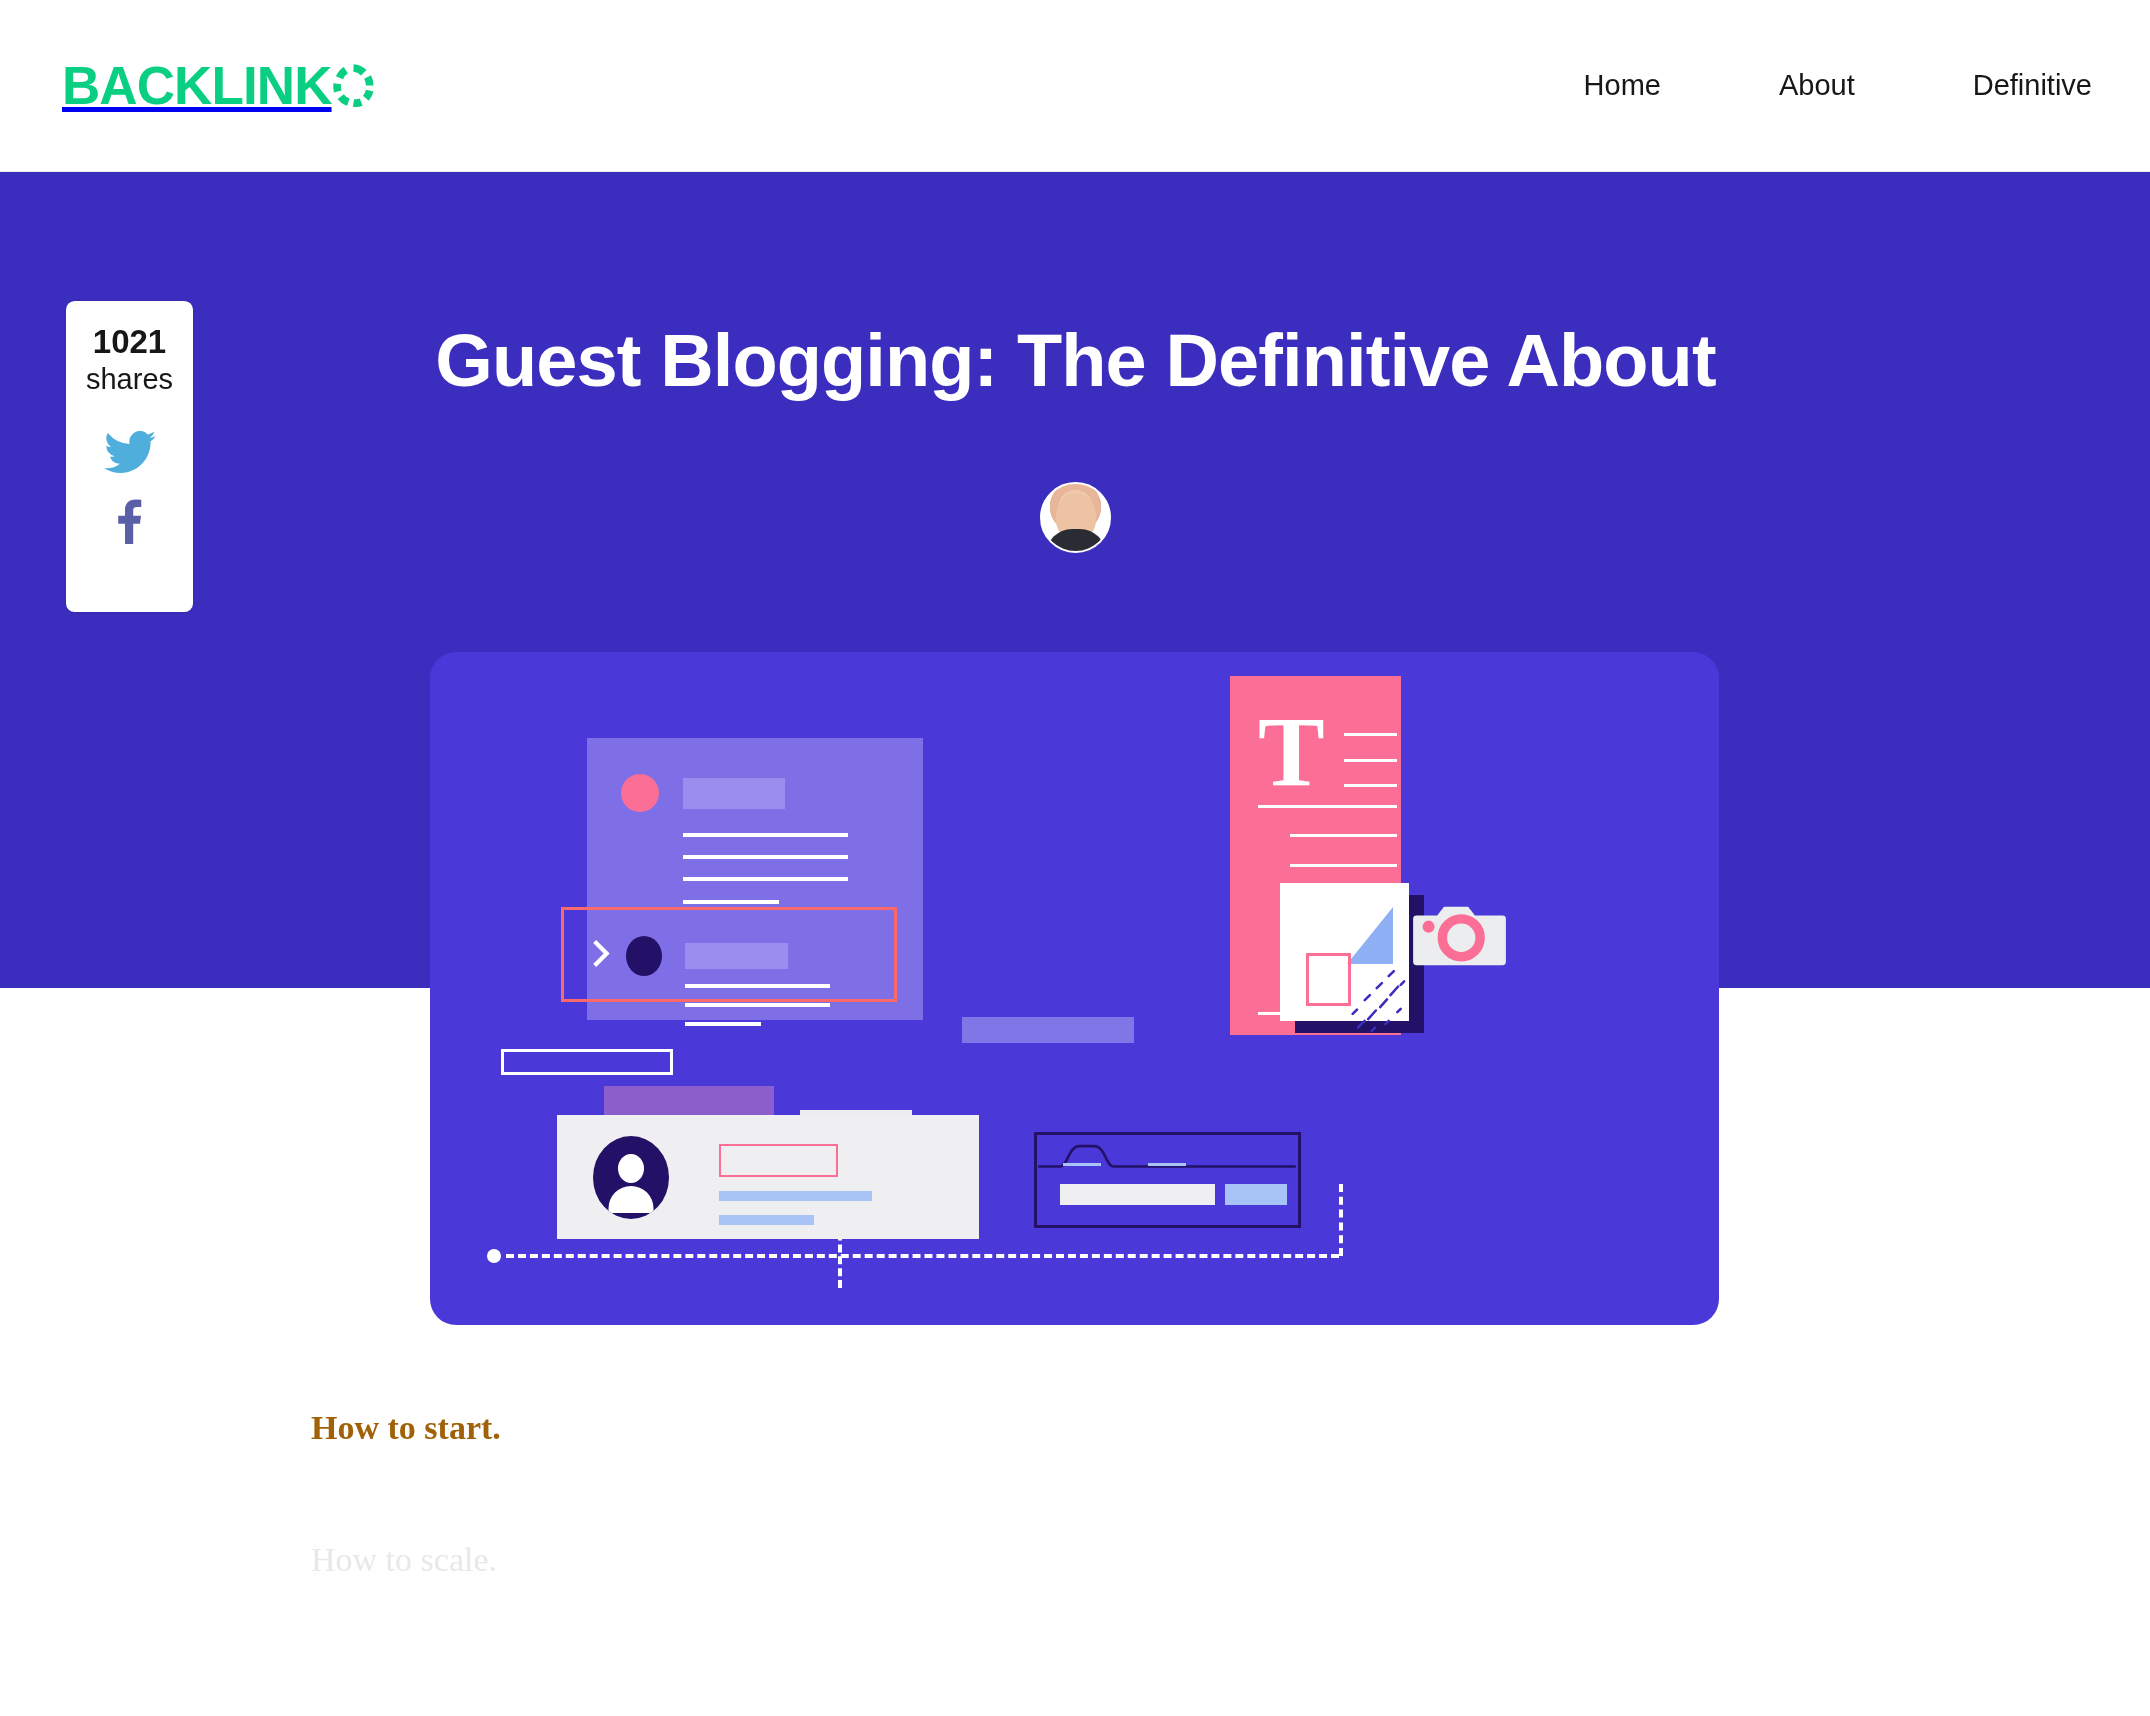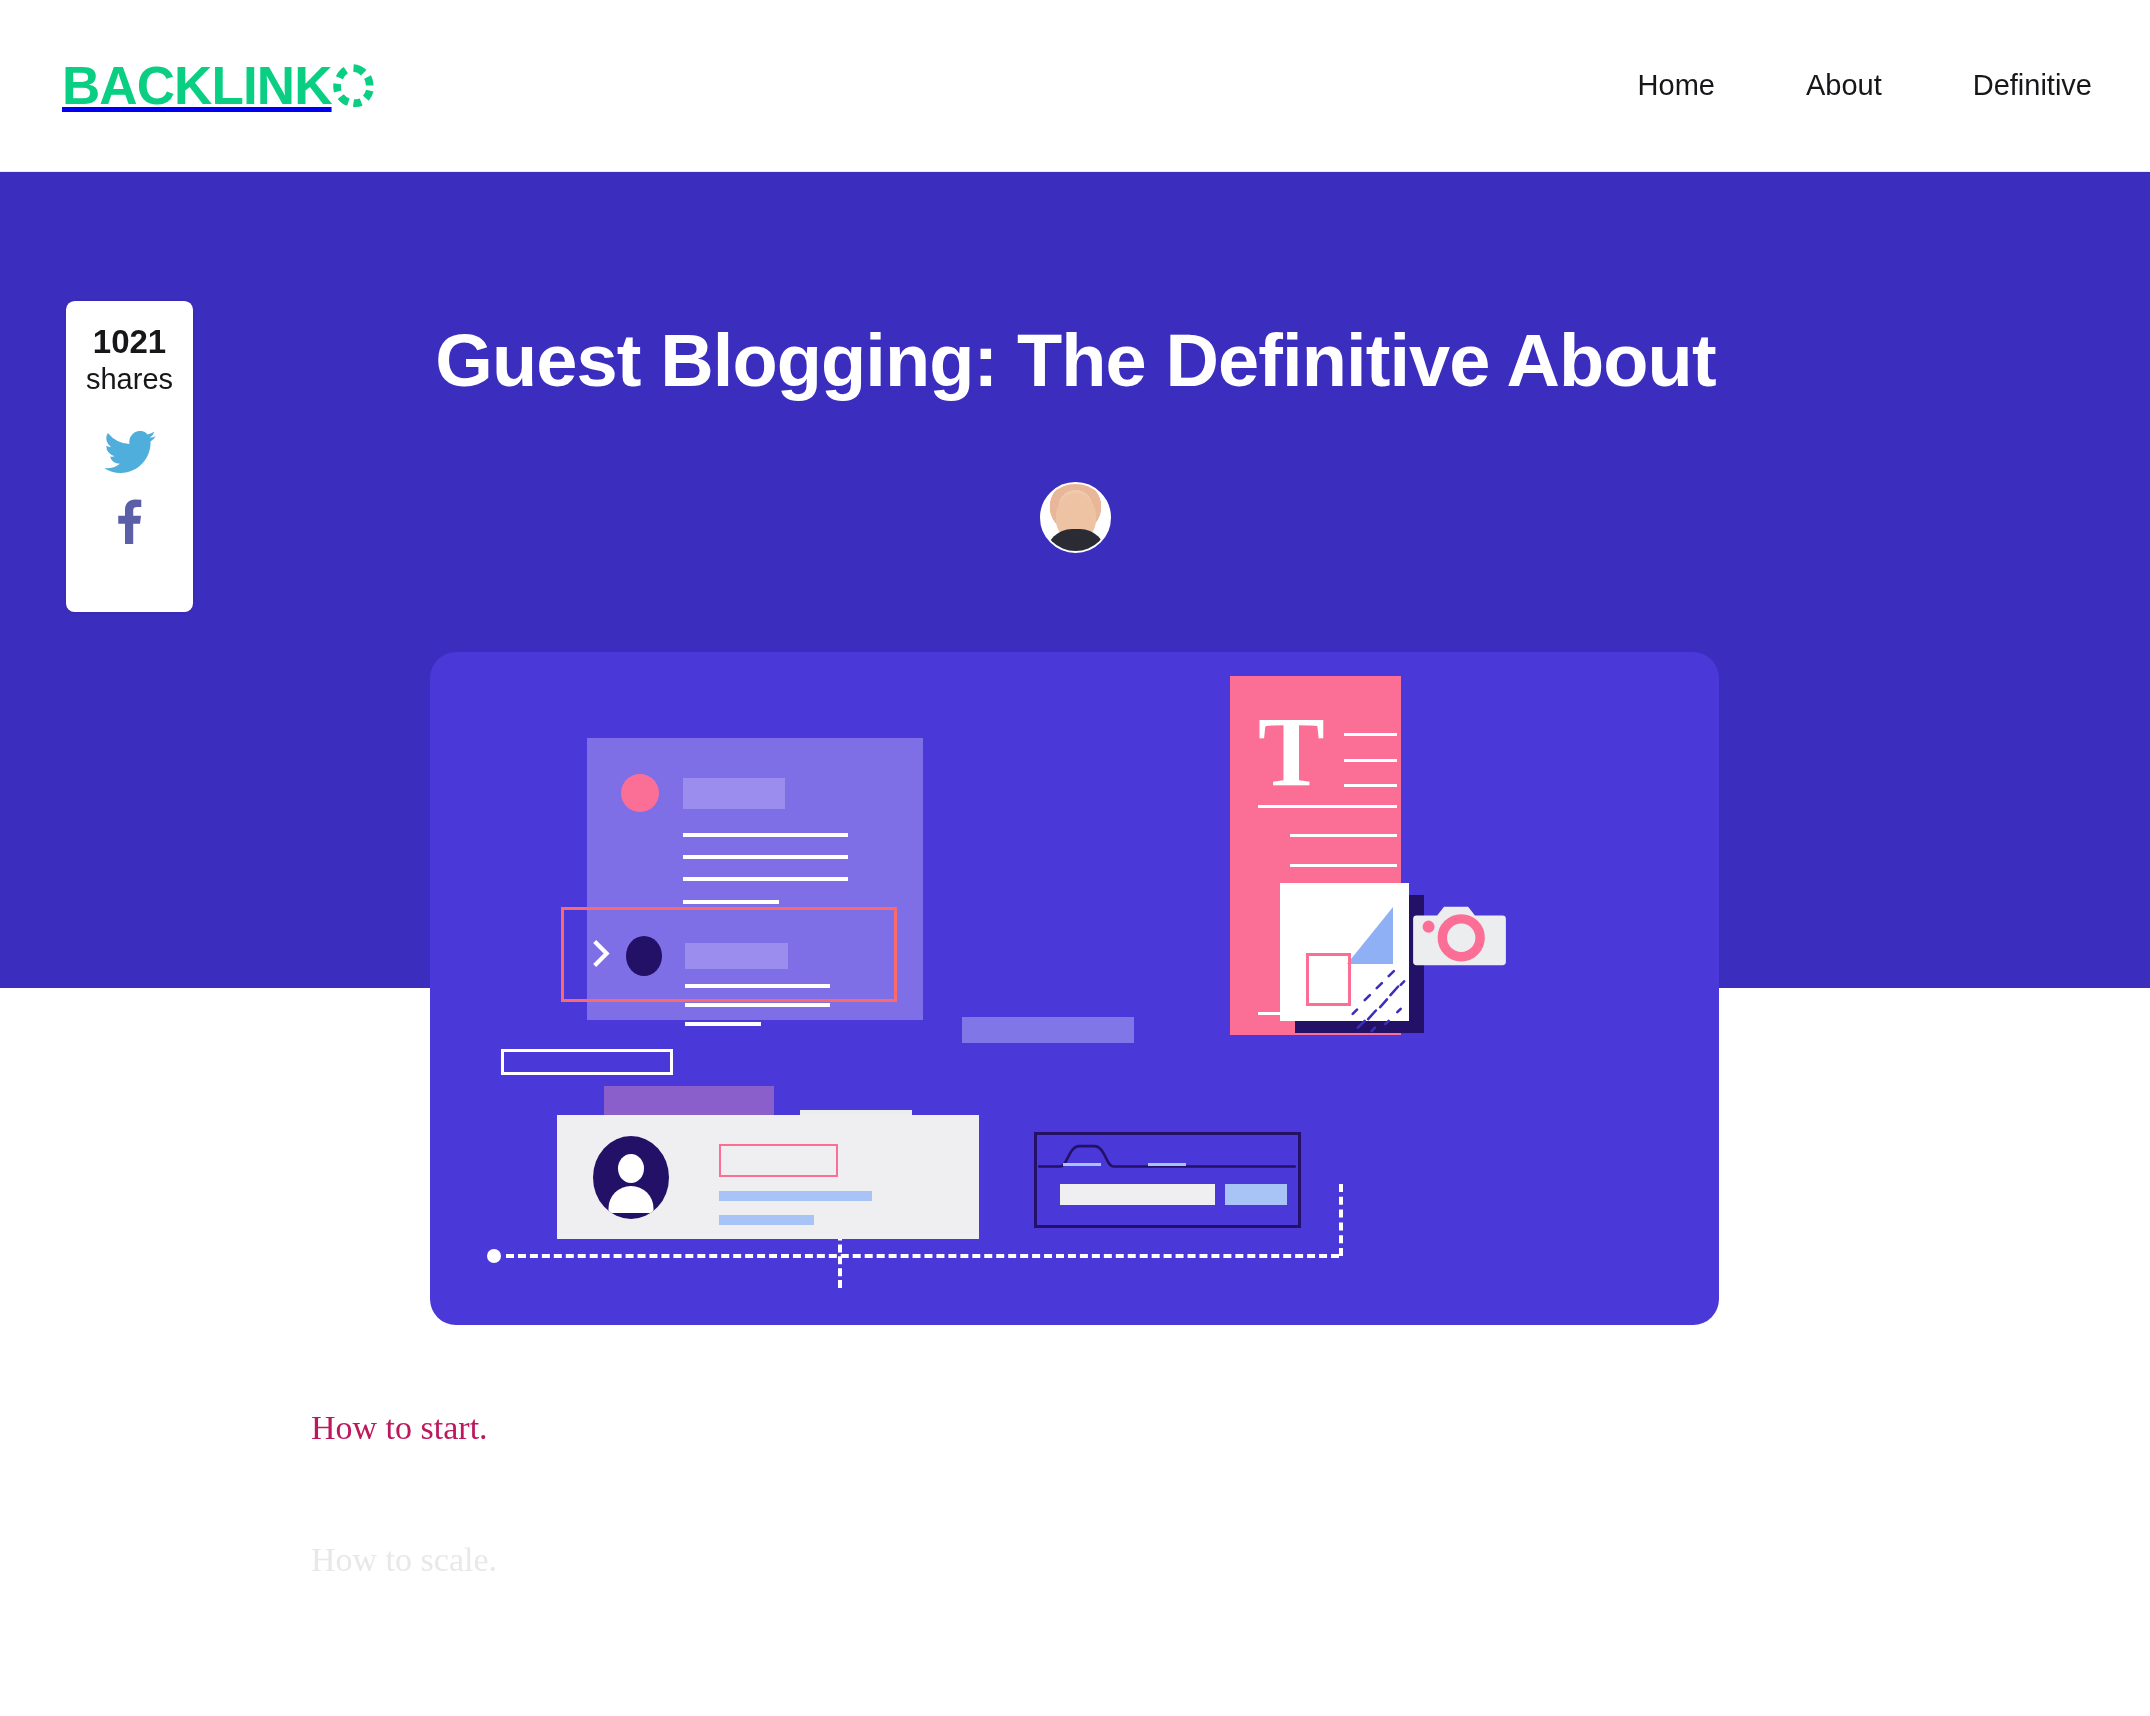--- a/index.html
+++ b/index.html
@@ -23,21 +23,21 @@
     font-family:"Liberation Sans", sans-serif;
     font-weight:700; font-size:53px; letter-spacing:-0.9px;
     color:#0ACF83; line-height:1;
   }
   .logo-ring {
     position:relative; width:41px; height:45px; margin-left:1.7px; display:inline-block;
   }
   .site-nav { display:flex; align-items:center; gap:0; }
   .nav-link {
     font-size:29px; color:#17171a; text-decoration:none;
-    padding: 0 0 0 0; margin-left:91px; line-height:1;
+    padding: 0 0 0 0; margin-left:118px; line-height:1;
     font-family:"Liberation Sans", sans-serif;
   }
   .nav-link:first-child { margin-left:4px; }
 
   
   .hero {
     position:absolute; top:172px; left:0; width:2151px; height:816px;
     background:#3B2DBD;
   }
   .hero-title {
@@ -163,21 +163,21 @@
   .dash-h { position:absolute; border-top:4.3px dashed #ffffff; }
   .dash-v { position:absolute; border-left:4.3px dashed #ffffff; }
   .dash-dot { position:absolute; width:13.8px; height:13.8px; border-radius:50%; background:#ffffff; }
 
   
   .article { position:absolute; left:311px; top:1402px; width:1549px; }
   .para {
     font-family:"Liberation Serif", serif;
     font-size:34px; color:#1c1c1c; line-height:1.5; margin-bottom:81px;
   }
-  .para.fade1 { color:#be185d; }
+  .para.fade1 { color:#a16207;font-weight:bold; }
   .para.fade2 { color:#e8e8e8; }
 </style>
 </head>
 <body>
 
 <div class="page">
 
   <header class="site-header">
     <a class="logo" href="#">
       <span class="logo-text">BACKLINK</span>

